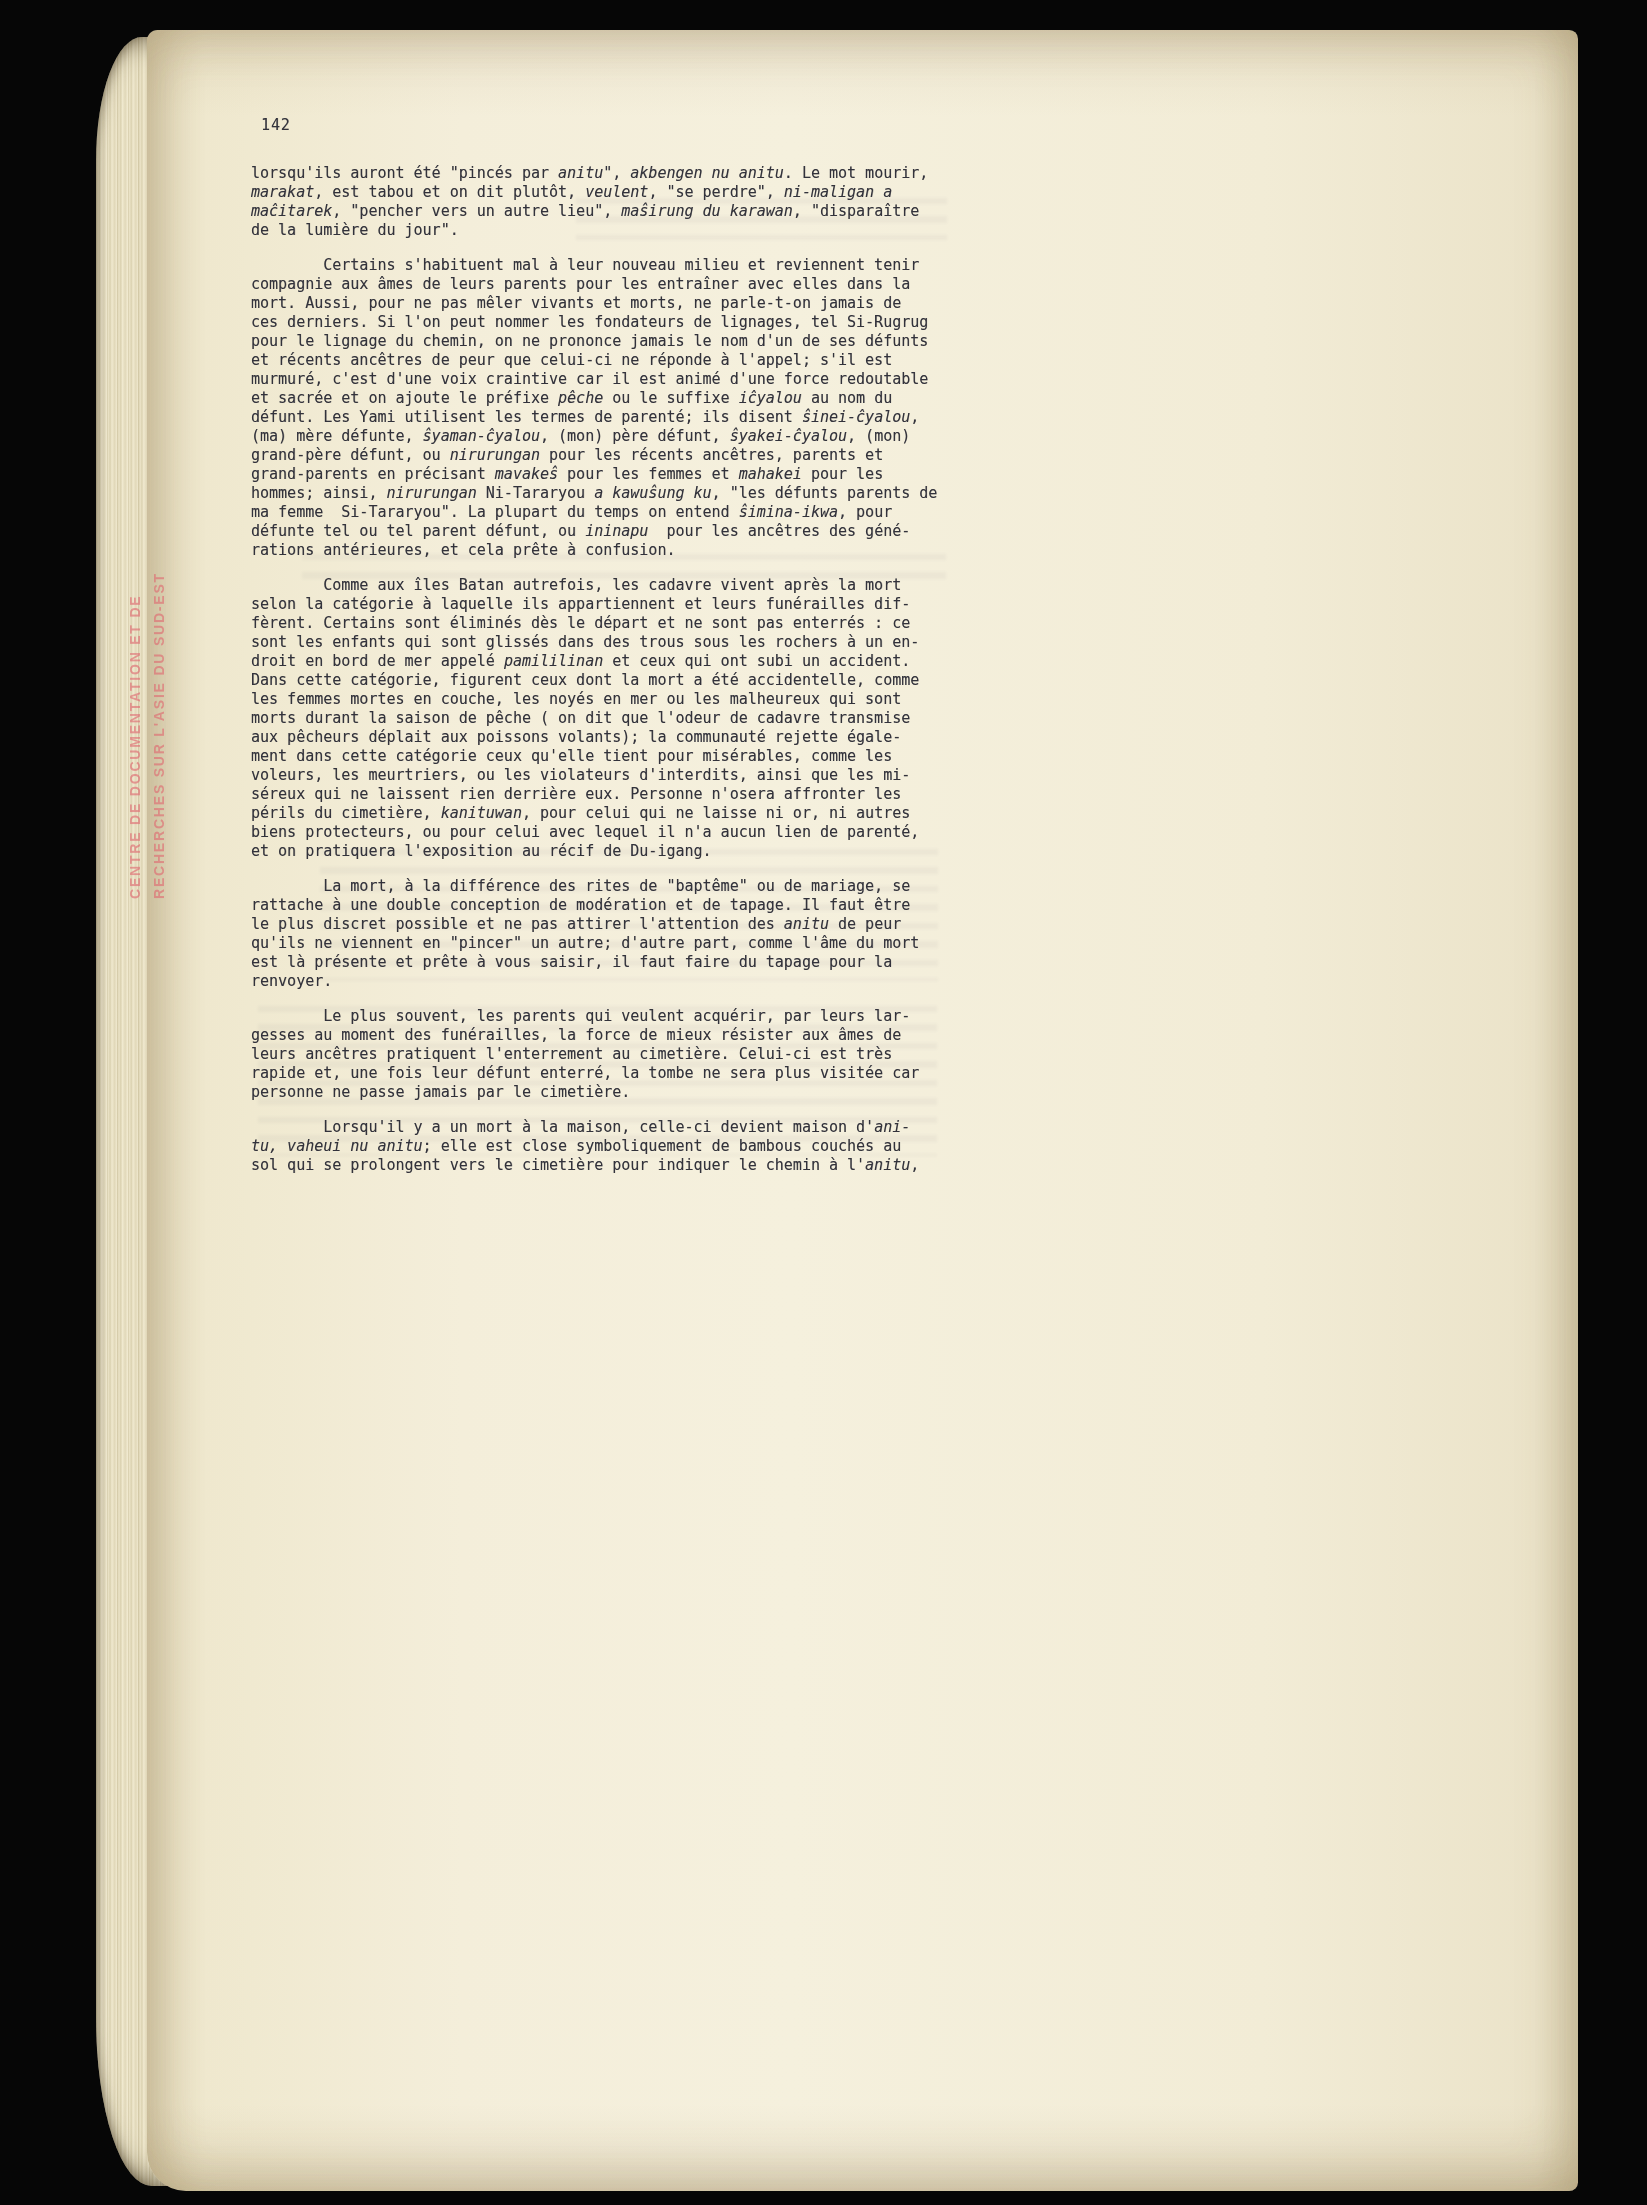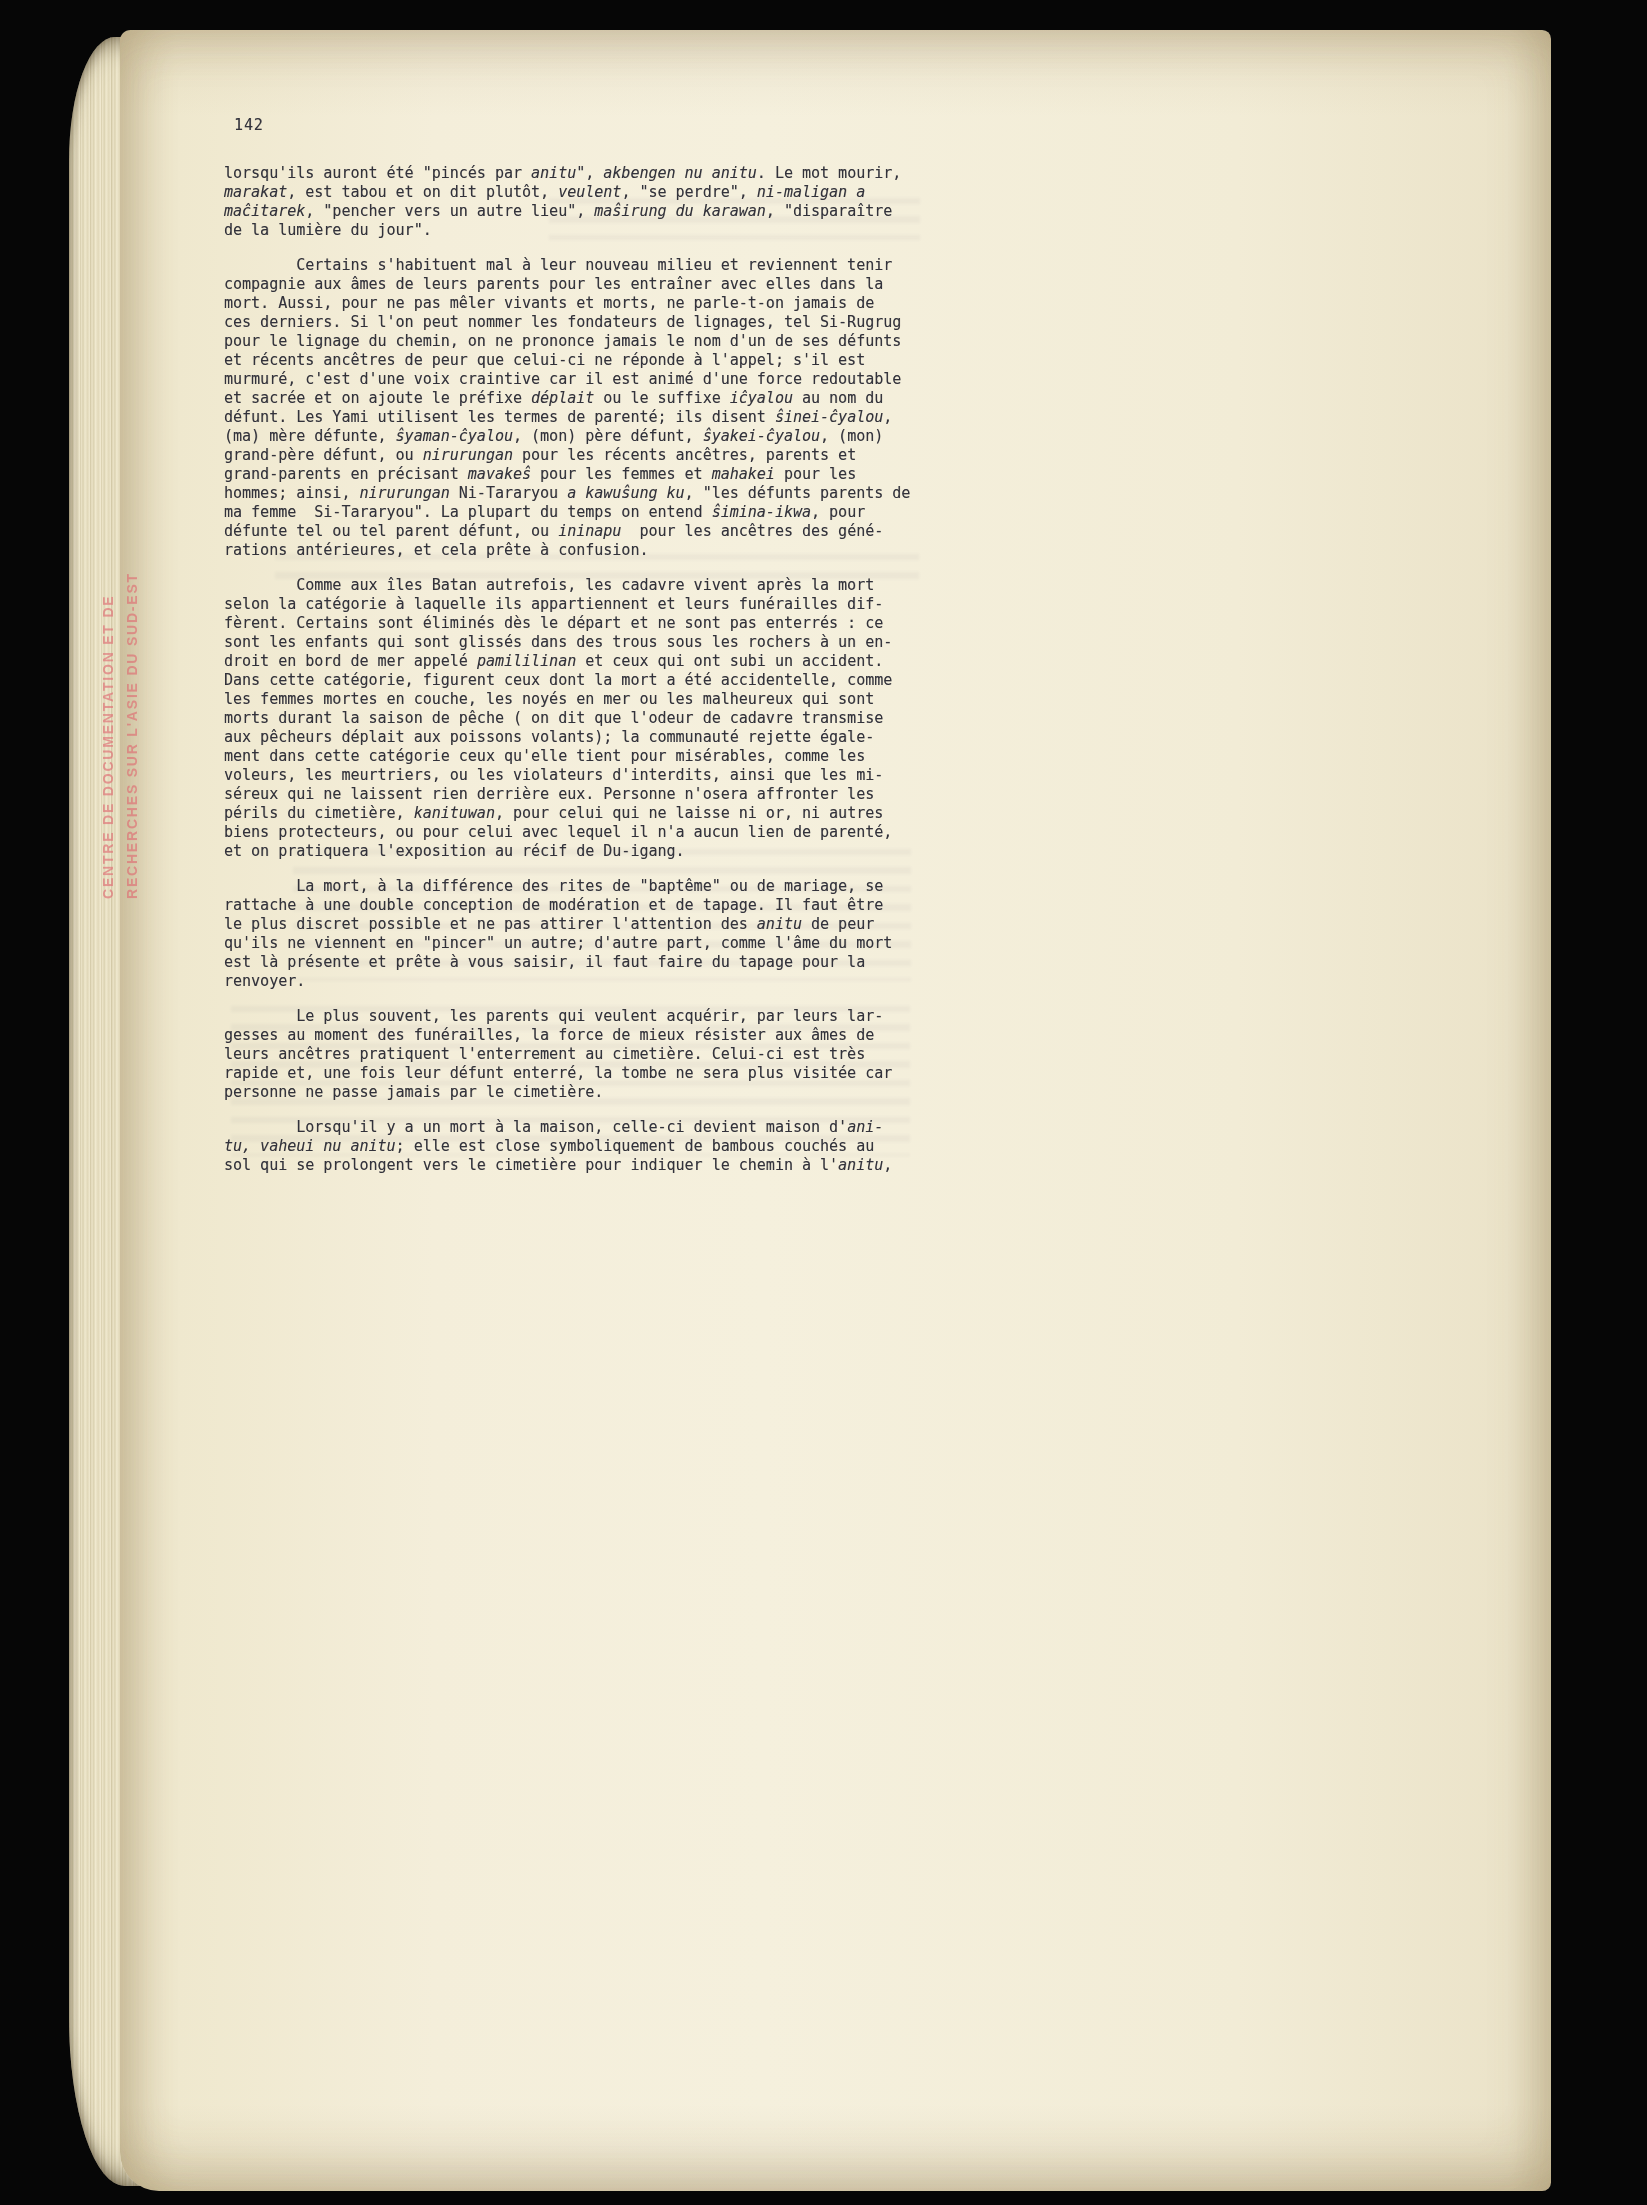--- a/index.html
+++ b/index.html
@@ -7,21 +7,21 @@
     width: 1648px; height: 2206px;
     background: #060606;
     position: relative;
     overflow: hidden;
     font-family: "DejaVu Sans Mono", "Liberation Mono", monospace;
   }
   .scene { position: absolute; inset: 0; background: #060606; }
 
   .book {
     position: absolute;
-    left: 69px; top: 30px;
+    left: 96px; top: 30px;
     width: 1482px; height: 2161px;
   }
 
   
   .page-edges {
     position: absolute;
     left: 0; top: 7px; bottom: 5.3px; width: 85px;
     background: repeating-linear-gradient(90deg,
       #d2c8a6 0px, #ece4c8 1.8px, #dbd2b1 3.5px,
       #f0e9cf 5.3px, #e1d8b9 8px, #f2ebd2 10.6px);
@@ -125,21 +125,21 @@
             <div class="line"><span>de la lumière du jour".</span></div>
           </div>
           <div class="para">
             <div class="line"><span>        Certains s'habituent mal à leur nouveau milieu et reviennent tenir</span></div>
             <div class="line"><span>compagnie aux âmes de leurs parents pour les entraîner avec elles dans la</span></div>
             <div class="line"><span>mort. Aussi, pour ne pas mêler vivants et morts, ne parle-t-on jamais de</span></div>
             <div class="line"><span>ces derniers. Si l'on peut nommer les fondateurs de lignages, tel Si-Rugrug</span></div>
             <div class="line"><span>pour le lignage du chemin, on ne prononce jamais le nom d'un de ses défunts</span></div>
             <div class="line"><span>et récents ancêtres de peur que celui-ci ne réponde à l'appel; s'il est</span></div>
             <div class="line"><span>murmuré, c'est d'une voix craintive car il est animé d'une force redoutable</span></div>
-            <div class="line"><span>et sacrée et on ajoute le préfixe </span><span class="it">déplait</span><span> ou le suffixe </span><span class="it">iĉyalou</span><span> au nom du</span></div>
+            <div class="line"><span>et sacrée et on ajoute le préfixe </span><span class="it">pêche</span><span> ou le suffixe </span><span class="it">iĉyalou</span><span> au nom du</span></div>
             <div class="line"><span>défunt. Les Yami utilisent les termes de parenté; ils disent </span><span class="it">ŝinei-ĉyalou</span><span>,</span></div>
             <div class="line"><span>(ma) mère défunte, </span><span class="it">ŝyaman-ĉyalou</span><span>, (mon) père défunt, </span><span class="it">ŝyakei-ĉyalou</span><span>, (mon)</span></div>
             <div class="line"><span>grand-père défunt, ou </span><span class="it">nirurungan</span><span> pour les récents ancêtres, parents et</span></div>
             <div class="line"><span>grand-parents en précisant </span><span class="it">mavakeŝ</span><span> pour les femmes et </span><span class="it">mahakei</span><span> pour les</span></div>
             <div class="line"><span>hommes; ainsi, </span><span class="it">nirurungan</span><span> Ni-Tararyou </span><span class="it">a kawuŝung ku</span><span>, "les défunts parents de</span></div>
             <div class="line"><span>ma femme  Si-Tararyou". La plupart du temps on entend </span><span class="it">ŝimina-ikwa</span><span>, pour</span></div>
             <div class="line"><span>défunte tel ou tel parent défunt, ou </span><span class="it">ininapu</span><span>  pour les ancêtres des géné-</span></div>
             <div class="line"><span>rations antérieures, et cela prête à confusion.</span></div>
           </div>
           <div class="para">

